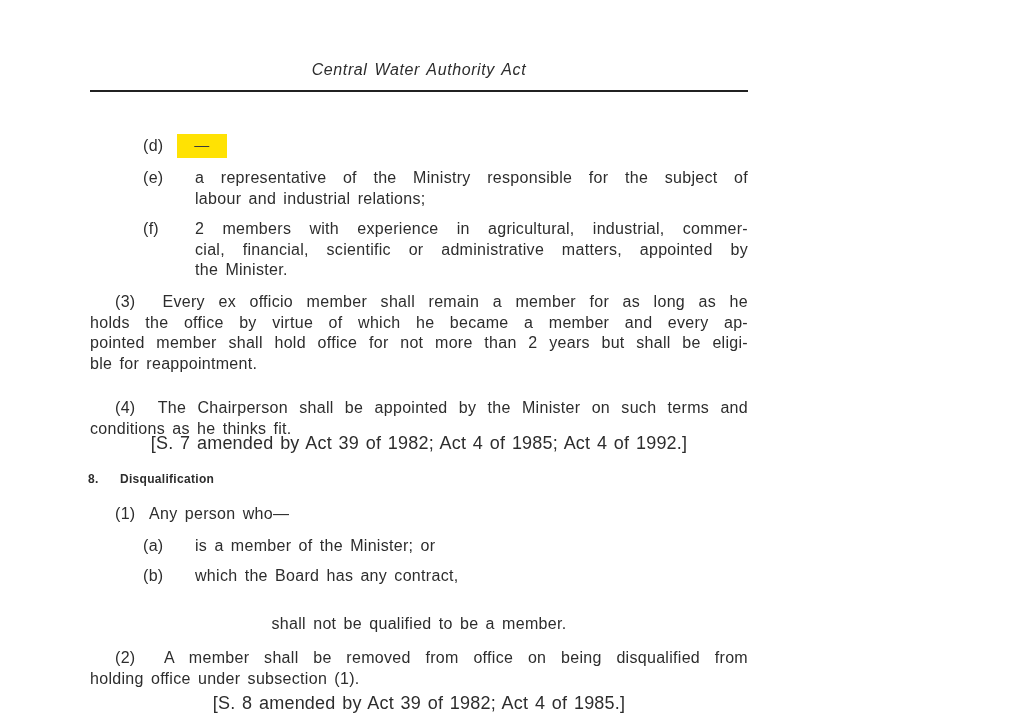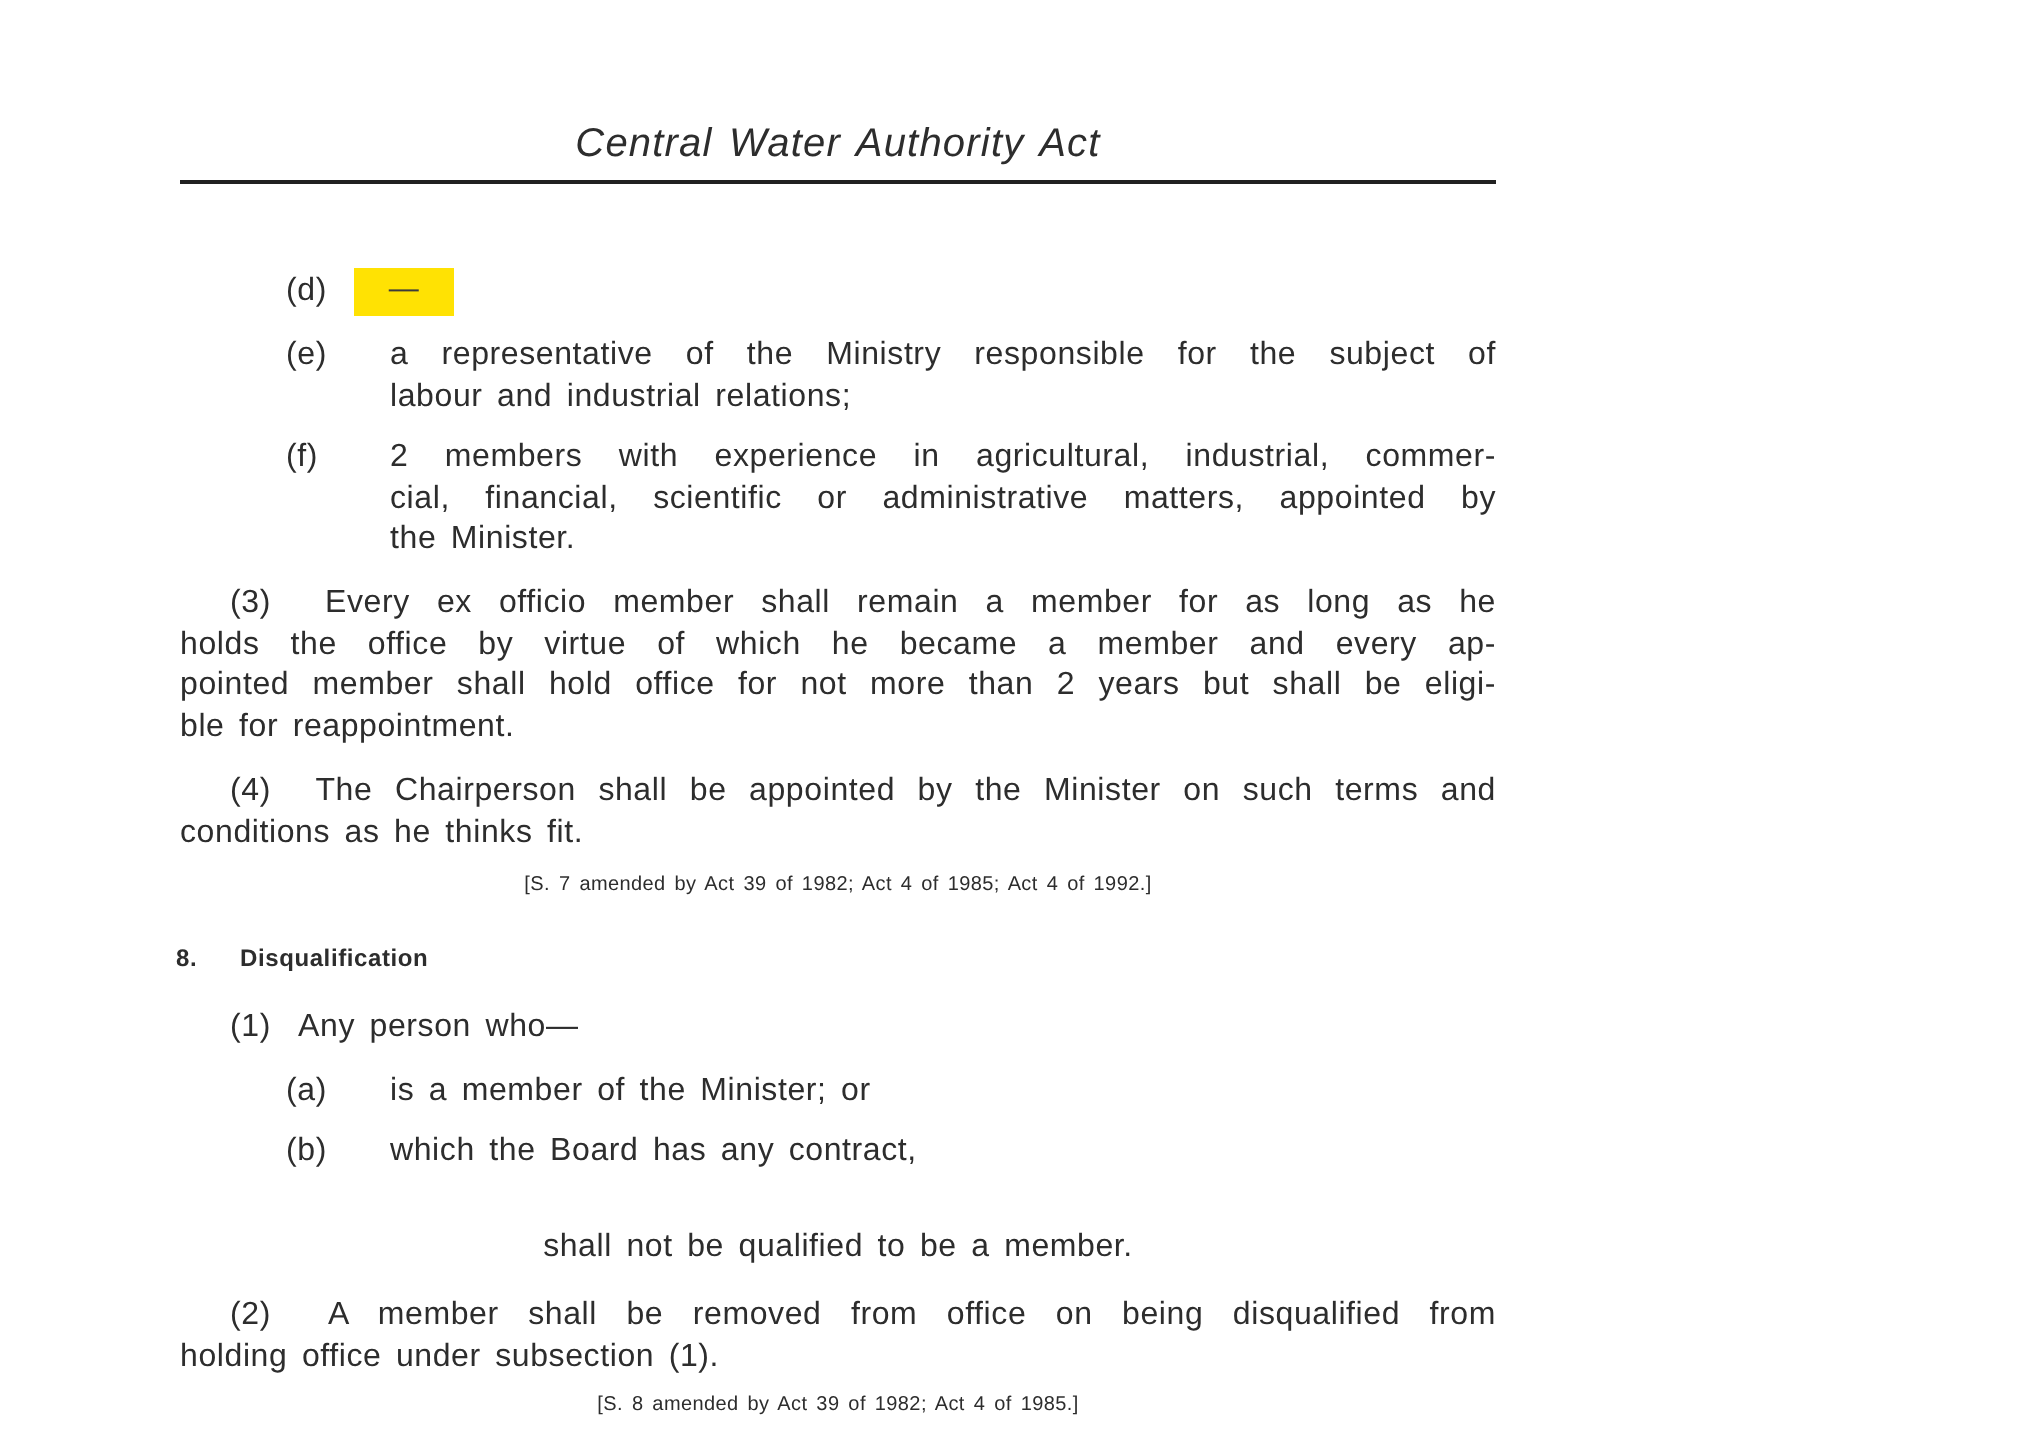--- a/index.html
+++ b/index.html
@@ -30,21 +30,21 @@
     text-align: justify;
     text-align-last: justify;
   }
   .line.last {
     text-align: left;
     text-align-last: left;
   }
   .indent { text-indent: 25px; }
   .it { }
   .title-line {
-    font-size: 20px;
+    font-size: 16px;
     font-style: italic;
     text-align: center;
     letter-spacing: 0.6px;
     word-spacing: 2px;
   }
   .rule { height: 2px; background: #212121; }
   .clause { }
   .clause-label {
     position: absolute; left: 53px; top: 0;
     font-size: 16px; line-height: 20.5px;
@@ -56,21 +56,21 @@
   .hl-box {
     position: absolute; left: 87px; top: 0;
     width: 50px; height: 24px;
     background: var(--highlight, #ffe203);
     text-align: center;
     line-height: 22px;
     font-size: 15px;
     color: #3b3b3b;
   }
   .note {
-    font-size: 10px;
+    font-size: 18px;
     line-height: 16px;
     text-align: center;
     letter-spacing: 0.2px;
     word-spacing: 1.5px;
   }
   .heading {
     font-size: 12px;
     font-weight: bold;
     line-height: 20.5px;
     letter-spacing: 0.3px;
@@ -107,21 +107,21 @@
     </div>
   </div>
 
   <div class="abs col body-text" style="top:292px;">
     <div class="line indent"><span>(3)&nbsp; Every </span><span class="it">ex officio</span><span> member shall remain a member for as long as he</span></div>
     <div class="line">holds the office by virtue of which he became a member and every ap-</div>
     <div class="line">pointed member shall hold office for not more than 2 years but shall be eligi-</div>
     <div class="line last">ble for reappointment.</div>
   </div>
 
-  <div class="abs col body-text" style="top:386px;">
+  <div class="abs col body-text" style="top:398px;">
     <div class="line indent">(4)&nbsp; The Chairperson shall be appointed by the Minister on such terms and</div>
     <div class="line last">conditions as he thinks fit.</div>
   </div>
 
   <div class="abs col note" style="top:435px;">[S. 7 amended by Act 39 of 1982; Act 4 of 1985; Act 4 of 1992.]</div>
 
   <div class="abs heading" style="left:88px; top:469px;">
     <span class="num">8.</span><span>Disqualification</span>
   </div>
 

